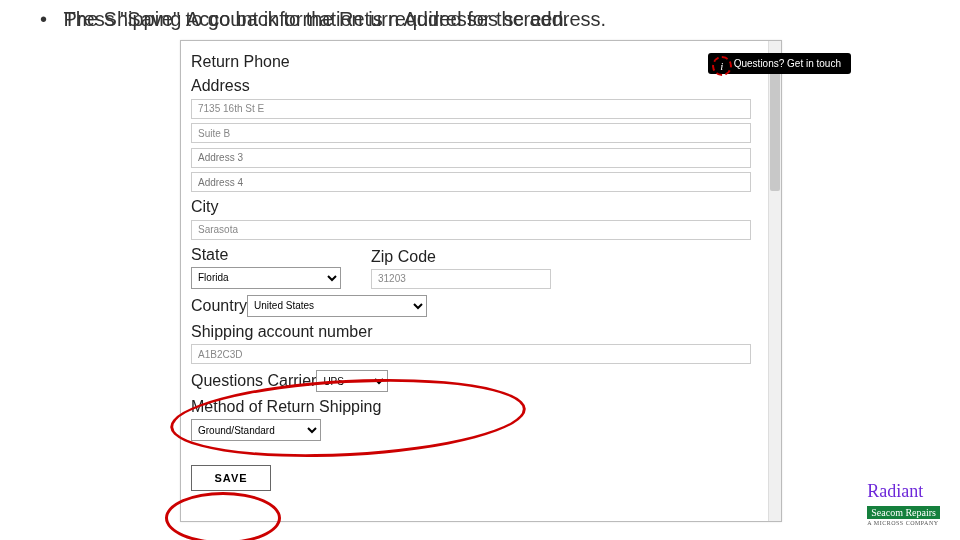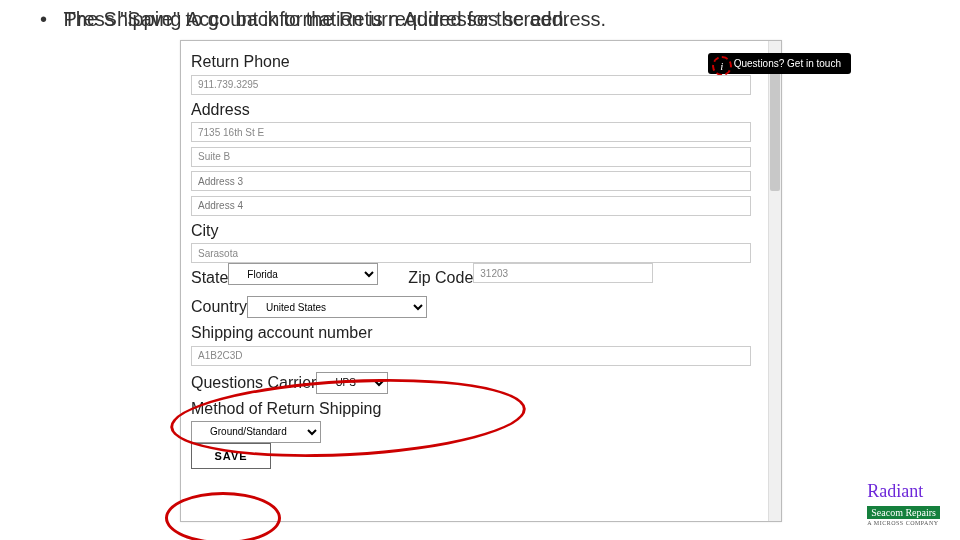--- a/index.html
+++ b/index.html
@@ -4,26 +4,26 @@
 <style>
   html,body{margin:0;padding:0;width:960px;height:540px;background:#fff;font-family:Arial,Helvetica,sans-serif;color:#333;overflow:hidden}
   .slide{position:relative;width:960px;height:540px}
   .bullet{position:absolute;left:40px;top:8px;right:40px;font-size:20px}
   .bullet .dot{display:inline-block;width:18px}
   .form-frame{position:absolute;left:180px;top:40px;width:600px;height:480px;border:1px solid #bbb;background:#fff;box-shadow:0 0 2px rgba(0,0,0,.1)}
   .form-inner{position:absolute;left:10px;top:0;right:10px;bottom:0;overflow:hidden;padding-top:6px}
   .lbl{font-size:16px;font-weight:normal;color:#222;margin:6px 0 3px 0}
   .fld{width:560px;height:20px;border:1px solid #ccc;font-size:10px;color:#888;padding:2px 6px;box-sizing:border-box;background:#fff}
   .fld.mid{width:180px}
-  .sel{height:22px;border:1px solid #999;font-size:10px;background:#fff;padding:1px 14px}
+  .sel{height:22px;border:1px solid #999;font-size:10px;background:#fff;padding:1px 2px}
   .row{display:flex;gap:30px;align-items:flex-end}
-  .row .col{display:flex;flex-direction:row}
+  .row .col{display:flex;flex-direction:column}
   .inline-lbl{display:flex;align-items:center;gap:0;margin-top:6px}
   .inline-lbl .lbl{margin:0}
-  .save-btn{margin-top:0;width:80px;height:26px;border:1px solid #666;background:#fff;font-size:11px;font-weight:bold;letter-spacing:1px}
+  .save-btn{margin-top:24px;width:80px;height:26px;border:1px solid #666;background:#fff;font-size:11px;font-weight:bold;letter-spacing:1px}
   
   .qbadge{position:absolute;right:-70px;top:12px;background:#000;color:#fff;font-size:10px;padding:5px 10px 5px 26px;border-radius:3px}
   .qbadge .qicon{position:absolute;left:4px;top:3px;width:16px;height:16px;border:2px dashed #c00;border-radius:50%;display:flex;align-items:center;justify-content:center;font-family:Georgia,serif;font-style:italic;font-size:11px}
   
   .anno{position:absolute;border:3px solid #c00;border-radius:50%;pointer-events:none}
   .anno1{left:170px;top:380px;width:350px;height:70px;transform:rotate(-3deg)}
   .anno2{left:165px;top:492px;width:110px;height:46px}
   
   .logo{position:absolute;right:20px;bottom:14px;text-align:left;font-family:Georgia,serif}
   .logo .r{font-size:18px;color:#6d28d9}
@@ -47,21 +47,20 @@
   <div class="form-frame">
     <div class="scrollbar">
         <div class="thumb"></div>
       </div>
     <div class="qbadge">
       <span class="qicon">i</span>
       <span>Questions? Get in touch</span>
     </div>
     <div class="form-inner">
       <div class="lbl">Return Phone</div>
-      <input class="fld" value="911.739.3295" style="">
 
       <div class="lbl">Address</div>
       <input class="fld" value="7135 16th St E" style="">
       <div style="height:4px"></div>
       <input class="fld" value="Suite B" style="">
       <div style="height:4px"></div>
       <input class="fld" placeholder="Address 3" style="">
       <div style="height:4px"></div>
       <input class="fld" placeholder="Address 4" style="">
 

